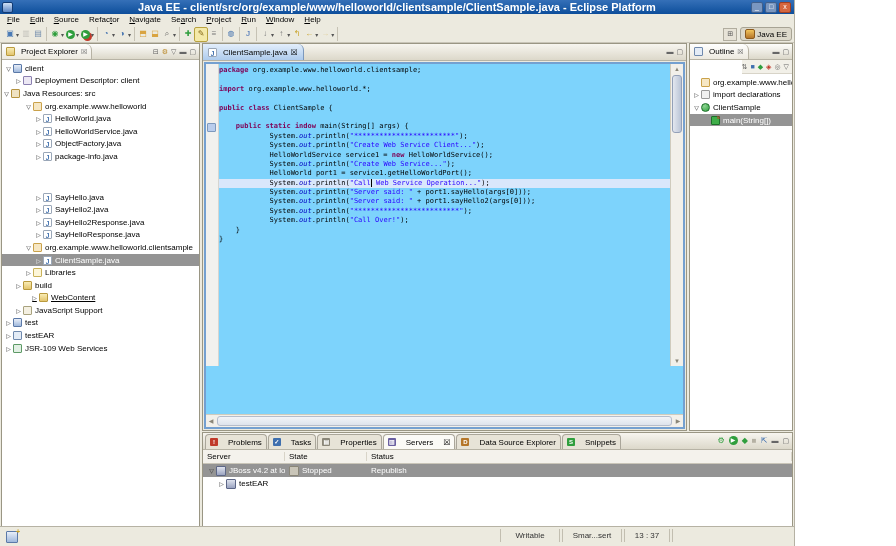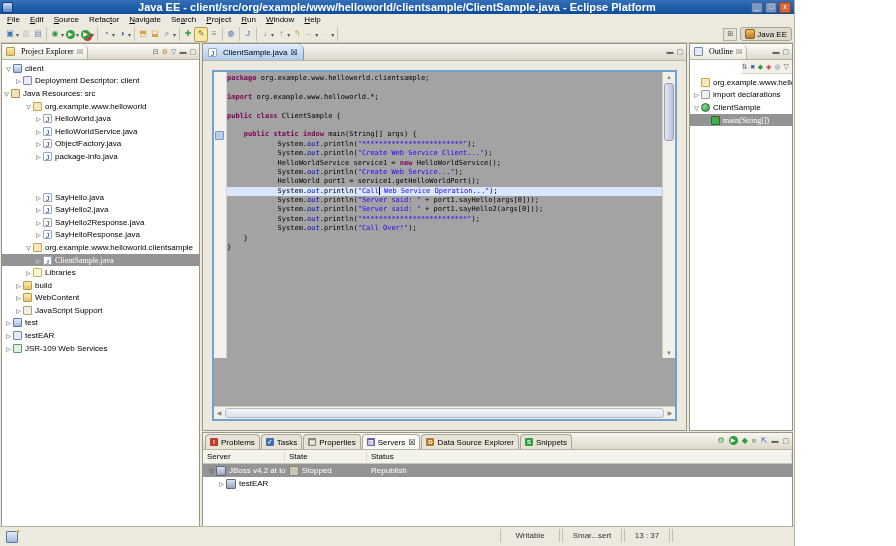--- a/index.html
+++ b/index.html
@@ -26,35 +26,35 @@
   .dd{font-size:6px;color:#555;margin-left:1px;}
   .gc{display:inline-block;width:9px;height:9px;border-radius:50%;background:#2f9e3d;color:#fff;font-size:6px;line-height:9px;text-align:center;}
   #persp{position:absolute;right:2px;top:1px;display:flex;align-items:center;gap:3px;}
   #persp .open-persp{width:12px;height:11px;border:1px solid #b1ad9f;background:#e7e3d7;font-size:7px;line-height:10px;text-align:center;color:#555;}
   #persp .persp-btn{display:flex;align-items:center;gap:2px;border:1px solid #a7a394;background:#dcd8ca;border-radius:3px;padding:0 4px;height:12px;font-size:8px;}
   #persp .persp-ic{width:8px;height:8px;background:linear-gradient(#f2c35a,#b5762a);border-radius:2px;border:1px solid #8c5a1d;}
   
   #main{position:absolute;top:43px;bottom:19px;left:1px;right:1px;display:flex;}
   .panel{background:#fff;border:1px solid #9a9684;display:flex;flex-direction:column;}
   .view-header{height:15px;background:linear-gradient(#fdfdfb,#dcd8ca);border-bottom:1px solid #b7b3a5;display:flex;align-items:center;flex:none;}
-  .view-tab{display:flex;align-items:center;gap:3px;padding:0 4px;height:15px;background:linear-gradient(#ffffff,#ece9df);border-right:1px solid #b7b3a5;border-top-right-radius:6px;font-family:Liberation Serif, serif;}
+  .view-tab{display:flex;align-items:center;gap:3px;padding:0 4px;height:15px;background:linear-gradient(#ffffff,#ece9df);border-right:1px solid #b7b3a5;border-top-right-radius:6px;}
   .view-tab .vt-close{font-size:7px;color:#666;}
   .view-tools{margin-left:auto;display:flex;align-items:center;gap:3px;padding-right:3px;color:#666;}
   .view-tools span{font-size:7px;line-height:10px;}
   #left-panel{width:197px;flex:none;}
   #main-sash{width:2px;flex:none;}
   #right-col{flex:1;display:flex;flex-direction:column;}
   #top-row{height:388px;display:flex;flex:none;}
   #editor-stack{flex:1;display:flex;flex-direction:column;background:#eceadf;border:1px solid #9a9684;}
   #outline-panel{width:102px;flex:none;margin-left:2px;}
   #bottom-panel{flex:1;margin-top:1px;}
   
   .tree{flex:1;overflow:hidden;padding-top:2px;background:#fff;}
   .tree-row{display:flex;align-items:center;height:12.6px;white-space:nowrap;}
-  .tree-row.selected{background:#949494;color:#fff;font-family:Liberation Serif, serif;}
+  .tree-row.selected{background:#949494;color:#fff;}
   .tw{display:inline-block;width:9px;flex:none;font-size:6px;color:#333;text-align:center;}
   .tree-row.selected .tw{color:#eee;}
   .ti{display:inline-block;width:9px;height:9px;flex:none;margin-right:3px;border-radius:1px;font-size:6.5px;font-weight:bold;line-height:9px;text-align:center;box-sizing:border-box;}
   .ti-project{background:linear-gradient(#e8eef8,#9fb8dc);border:1px solid #5b79a8;}
   .ti-dd{background:#ece8f4;border:1px solid #8a7fb0;color:#6a5fa0;}
   .ti-src{background:#efe2c2;border:1px solid #b5933f;}
   .ti-package{background:#f6e7c4;border:1px solid #caa24b;color:#a87d1e;}
   .ti-jfile{background:#fff;border:1px solid #9aa7b8;color:#3f6fae;}
   .ti-lib{background:#fdf6d8;border:1px solid #c9b25a;color:#8c7a20;}
   .ti-folder{background:linear-gradient(#f9ecb4,#e3c56e);border:1px solid #b99a3e;}
@@ -62,39 +62,39 @@
   .ti-ear{background:#e4ecf6;border:1px solid #6f89ad;color:#33567e;}
   .ti-websvc{background:#e2f0e4;border:1px solid #5d9a66;color:#2c6e38;}
   .ti-imports{background:#f0f0f0;border:1px solid #999;color:#555;}
   .ti-class{background:radial-gradient(circle at 35% 30%,#8fd694,#2f9e3d);border:1px solid #1c7029;border-radius:50%;}
   .ti-method{background:#3fae49;border:1px solid #1c7029;position:relative;}
   .ti-method i{position:absolute;top:-4px;right:-1px;font-style:normal;color:#c03a2b;font-size:6px;font-weight:bold;}
   
   #editor-tabbar{height:16px;background:linear-gradient(#f7f5ef,#dcd8ca);border-bottom:1px solid #b7b3a5;display:flex;align-items:center;flex:none;}
   #editor-tab{display:flex;align-items:center;gap:3px;height:16px;padding:0 5px;background:linear-gradient(#e3eefb,#aecbec);border-right:1px solid #7d99bd;border-top-right-radius:6px;font-size:8px;}
   #editor-tools{margin-left:auto;color:#666;display:flex;gap:3px;padding-right:3px;font-size:7px;}
-  #editor-body{flex:1;margin:9px;border:2px solid #74a0d0;background:#a3a3a3;display:flex;flex-direction:column;overflow:hidden;gap:48px;}
+  #editor-body{flex:1;margin:1px;border:2px solid #74a0d0;background:#7dd3fc;display:flex;flex-direction:column;overflow:hidden;gap:48px;}
   #editor-mid{flex:1;display:flex;overflow:hidden;}
   #gutter{width:12px;flex:none;background:#f1f1ee;border-right:1px solid #d5d5d0;position:relative;}
   #code{flex:1;overflow:hidden;font-family:"DejaVu Sans Mono",monospace;font-size:7px;line-height:9.4px;padding-top:2px;position:relative;}
   .code-line{white-space:pre;height:9.4px;}
   .code-line.hl{background:#d9e7fb;}
   .k{color:#7f0055;font-weight:bold;}
   .s{color:#2a00ff;}
   .o{color:#0000c0;font-style:italic;}
   .caret{display:inline-block;width:1px;height:8px;background:#000;vertical-align:text-bottom;}
   .gut-mark{position:absolute;left:1px;width:7px;height:7px;background:#b9cded;border:1px solid #7d99bd;border-radius:1px;}
   .vscroll{width:12px;flex:none;background:#f2f0ea;border-left:1px solid #cfcbbd;display:flex;flex-direction:column;align-items:center;}
   .hscroll{height:12px;flex:none;background:#f2f0ea;border-top:1px solid #cfcbbd;display:flex;align-items:center;}
   .sb-arrow{color:#8a8678;font-size:6px;line-height:10px;width:10px;text-align:center;}
   .sb-thumb-v{width:8px;height:56px;background:linear-gradient(90deg,#e3e7ef,#b9c4d6);border:1px solid #93a0b8;border-radius:3px;margin-top:1px;}
   .sb-thumb-h{height:8px;flex:1;background:linear-gradient(#f2f4f8,#dde3ec);border:1px solid #b4bccb;border-radius:3px;margin:0 1px;}
   
   #bottom-tabbar{height:16px;background:linear-gradient(#f7f5ef,#dcd8ca);border-bottom:1px solid #b7b3a5;display:flex;align-items:flex-end;padding-left:2px;position:relative;flex:none;}
-  .btab{display:flex;align-items:center;gap:3px;height:14px;padding:0 4px;border:1px solid #aaa69a;border-bottom:none;border-radius:4px 4px 0 0;background:#e7e3d7;margin-right:1px;white-space:nowrap;}
+  .btab{display:flex;align-items:center;gap:10px;height:14px;padding:0 4px;border:1px solid #aaa69a;border-bottom:none;border-radius:4px 4px 0 0;background:#e7e3d7;margin-right:1px;white-space:nowrap;}
   .btab.active{background:#fbfaf6;font-weight:normal;}
   .bt-ic{display:inline-block;width:8px;height:8px;border-radius:1px;font-size:6px;font-weight:bold;line-height:8px;text-align:center;color:#fff;}
   #bottom-tools{position:absolute;right:3px;top:3px;display:flex;gap:4px;align-items:center;color:#666;font-size:8px;}
   #servers-table{flex:1;background:#fff;display:flex;flex-direction:column;overflow:hidden;}
   #servers-header{display:flex;height:13px;background:#f4f2ec;border-bottom:1px solid #c9c5b8;align-items:center;flex:none;}
   #servers-header .col{border-right:1px solid #d8d4c8;padding-left:4px;box-sizing:border-box;}
   .srv-row{display:flex;height:13px;align-items:center;}
   .srv-row.selected{background:#949494;color:#fff;}
   .srv-row .col{padding-left:4px;box-sizing:border-box;white-space:nowrap;overflow:hidden;display:flex;align-items:center;}
   .col.c1{width:82px;flex:none;}
@@ -330,21 +330,21 @@
           <div class="tree-row" style="padding-left: 22px;">
             <span class="tw">▷</span>
             <span class="ti ti-lib"></span>
             <span>Libraries</span>
           </div>
           <div class="tree-row" style="padding-left: 12px;">
             <span class="tw">▷</span>
             <span class="ti ti-folder"></span>
             <span>build</span>
           </div>
-          <div class="tree-row" style="padding-left: 12px;">
+          <div class="tree-row" style="padding-left: 28px; text-decoration: underline;">
             <span class="tw">▷</span>
             <span class="ti ti-folder"></span>
             <span>WebContent</span>
           </div>
           <div class="tree-row" style="padding-left: 12px;">
             <span class="tw">▷</span>
             <span class="ti ti-js"></span>
             <span>JavaScript Support</span>
           </div>
           <div class="tree-row" style="padding-left: 2px;">

